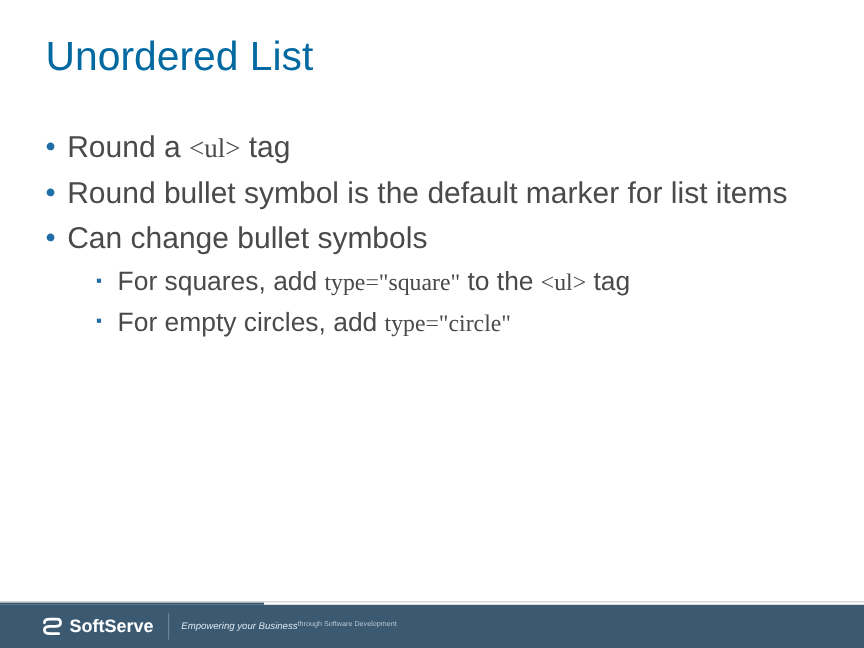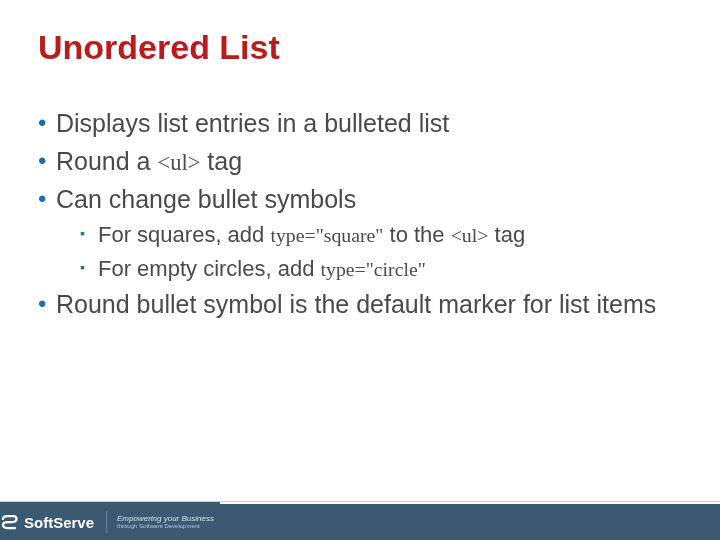--- a/index.html
+++ b/index.html
@@ -12,22 +12,22 @@
     overflow: hidden;
   }
   .slide {
     width: 100%;
     height: 100%;
     position: relative;
     padding: 28px 38px 0 38px;
   }
   .title {
     font-size: 34px;
-    font-weight: 700;
-    color: #b91c1c;
+    font-weight: 400;
+    color: #0369a1;
     margin-bottom: 40px;
   }
   .content {
     padding-left: 0;
   }
   ul.main-list {
     list-style: none;
     padding-left: 0;
   }
   ul.main-list > li {
@@ -75,20 +75,21 @@
   }
   .footer {
     position: absolute;
     bottom: 0;
     left: 0;
     width: 100%;
     height: 36px;
     background: #3b5a72;
     display: flex;
     align-items: center;
+    padding-left: 34px;
     margin-top: 20px;
   }
   .footer-line {
     position: absolute;
     bottom: 36px;
     left: 0;
     width: 100%;
     height: 3px;
     background: linear-gradient(to right, #3b5a72 0, #3b5a72 220px, #ffffff 220px, #ffffff 100%);
     border-top: 1px solid #d0d0d0;
@@ -113,21 +114,21 @@
     font-family: "Segoe UI", Arial, sans-serif;
   }
   .divider {
     width: 1px;
     height: 22px;
     background: #6b8399;
     margin: 0 10px 0 12px;
   }
   .tagline {
     display: flex;
-    flex-direction: column;
+    flex-direction: row;
     line-height: 1.05;
   }
   .tagline-top {
     color: #d8e2ea;
     font-size: 8px;
     font-style: italic;
     font-family: "Segoe UI", Arial, sans-serif;
   }
   .tagline-bottom {
     color: #b5c5d2;
@@ -136,36 +137,35 @@
   }
 </style>
 </head>
 <body>
 
 <div class="slide">
   <h1 class="title">Unordered List</h1>
 
   <div class="content">
     <ul class="main-list">
-      <li><span>Displays list entries in a bulleted list</span></li>
       <li>
         <span>Round a </span><span class="code">&lt;ul&gt;</span><span> tag</span>
       </li>
+      <li><span>Round bullet symbol is the default marker for list items</span></li>
       <li>
         <span>Can change bullet symbols</span>
         <ul class="sub-list">
           <li>
             <span>For squares, add </span><span class="code">type="square"</span><span> to the </span><span class="code">&lt;ul&gt;</span><span> tag</span>
           </li>
           <li>
             <span>For empty circles, add </span><span class="code">type="circle"</span>
           </li>
         </ul>
       </li>
-      <li><span>Round bullet symbol is the default marker for list items</span></li>
     </ul>
   </div>
 
   <div class="footer-line"></div>
   <div class="footer">
     <div class="logo-group">
       <span class="logo-icon">
         <svg viewBox="0 0 24 24" width="18" height="18">
           <path d="M4 8 Q4 4 10 4 L18 4 Q22 4 22 8 Q22 12 16 12 L10 12 Q4 12 4 16 Q4 20 10 20 L20 20" stroke="#ffffff" stroke-width="3" fill="none" stroke-linecap="round"></path>
         </svg>

